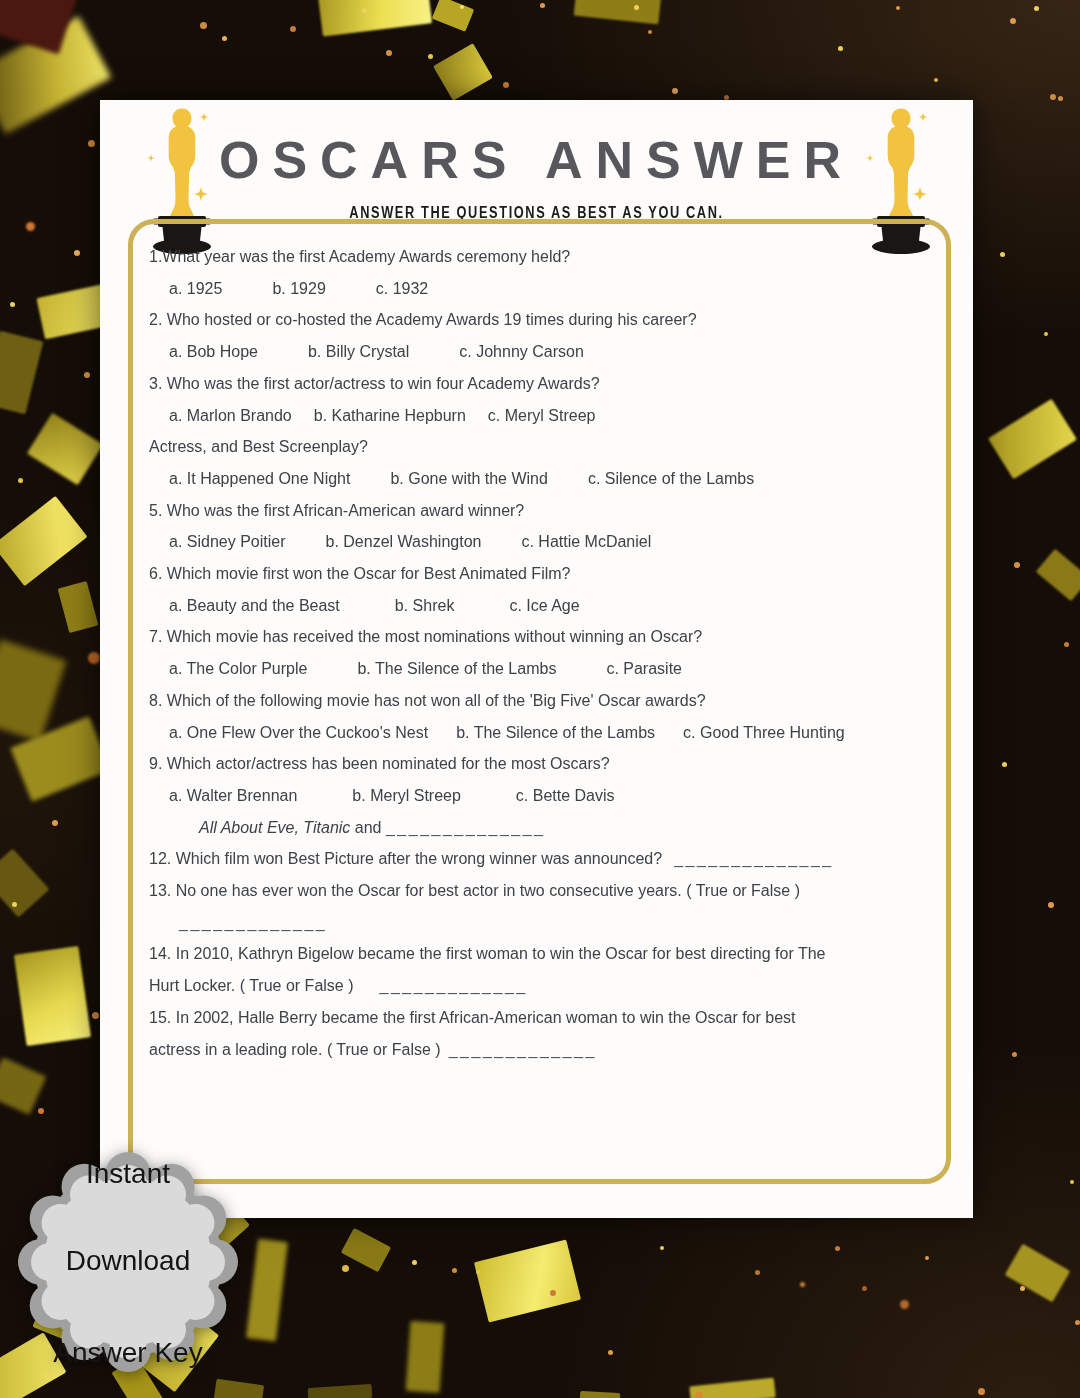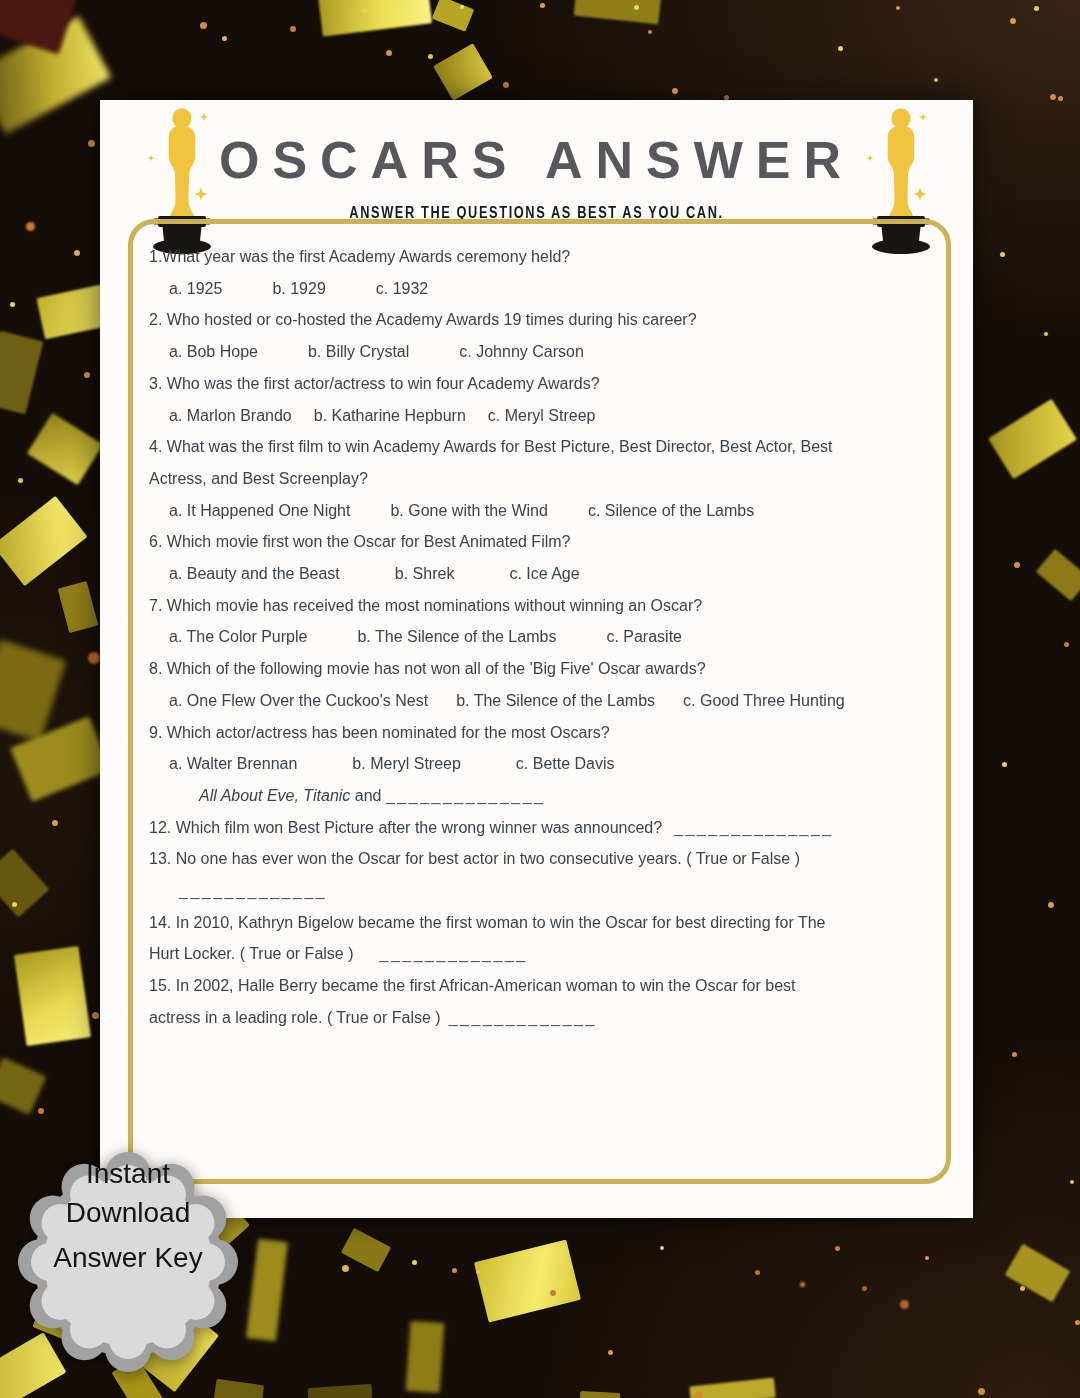--- a/index.html
+++ b/index.html
@@ -28,21 +28,21 @@
   .blank{letter-spacing:2.5px;color:#4a4f56;}
   .ml8{margin-left:8px}.ml12{margin-left:12px}.ml26{margin-left:26px}.ml30{margin-left:30px}
   .sub{padding-left:50px;}
   .it{font-style:italic;}
   .statue{position:absolute;width:90px;height:150px;}
   .statue.left{left:37px;top:4px;}
   .statue.right{left:756px;top:4px;}
   .badge{position:absolute;left:18px;top:1152px;width:220px;height:220px;filter:drop-shadow(0 3px 8px rgba(0,0,0,.45));}
   .badge svg{position:absolute;left:0;top:0;}
   .badge-text{position:absolute;left:0;top:0;right:0;bottom:0;display:flex;flex-direction:column;
-    align-items:center;justify-content:flex-start;color:#141414;font-size:28px;line-height:39px;padding-top:2px;}
+    align-items:center;justify-content:space-between;color:#141414;font-size:28px;line-height:39px;padding-top:2px;}
   .badge-text .l3{margin-top:6px;}
 </style>
 </head>
 <body>
 
 <div class="screen">
 
   <div>
     <div class="cf" style="left:-18px;top:40px;width:120px;height:70px;transform:rotate(-28deg);background:linear-gradient(115deg,#55470c,#c4b232 60%,#efe468);filter:blur(3px)"></div>
     <div class="cf" style="left:-20px;top:-18px;width:90px;height:60px;transform:rotate(18deg);background:#4a1810;filter:blur(2px)"></div>
@@ -192,29 +192,36 @@
         <div>
           <p class="q">3. Who was the first actor/actress to win four Academy Awards?</p>
           <p class="opts g22">
               <span>a. Marlon Brando</span>
               <span>b. Katharine Hepburn</span>
               <span>c. Meryl Streep</span>
             </p>
         </div>
 
         <div>
-          <p class="q">4. What was the first film to win Academy Awards for Best Picture, Best Director, Best Actor, Best</p>
           <p class="q">Actress, and Best Screenplay?</p>
           <p class="opts g40">
               <span>a. It Happened One Night</span>
               <span>b. Gone with the Wind</span>
               <span>c. Silence of the Lambs</span>
             </p>
         </div>
 
+        <div>
+          <p class="q">5. Who was the first African-American award winner?</p>
+          <p class="opts g40">
+              <span>a. Sidney Poitier</span>
+              <span>b. Denzel Washington</span>
+              <span>c. Hattie McDaniel</span>
+            </p>
+        </div>
 
         <div>
           <p class="q">6. Which movie first won the Oscar for Best Animated Film?</p>
           <p class="opts g55">
               <span>a. Beauty and the Beast</span>
               <span>b. Shrek</span>
               <span>c. Ice Age</span>
             </p>
         </div>
 

